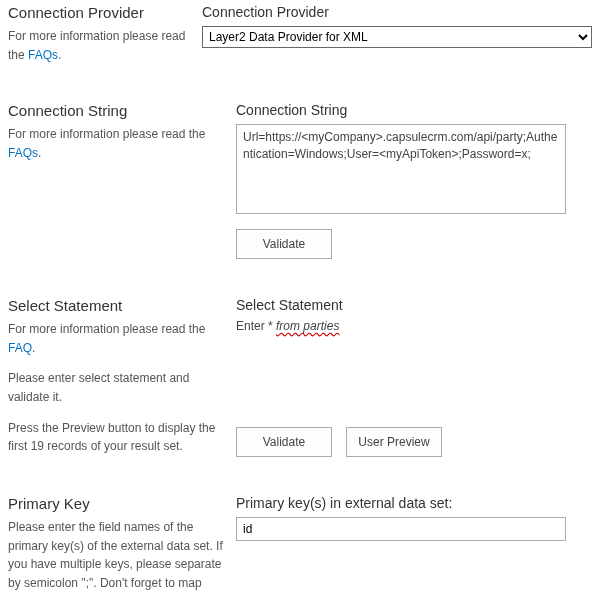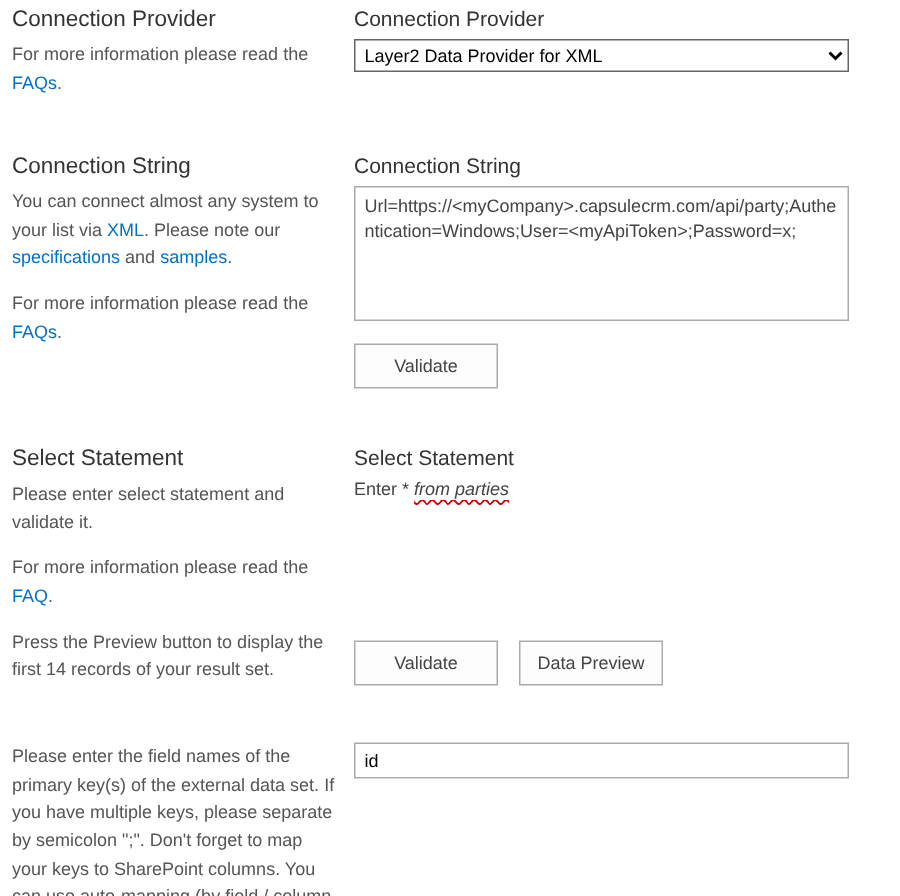--- a/index.html
+++ b/index.html
@@ -39,21 +39,21 @@
     color: #0072c6;
     text-decoration: none;
     text-align: right;
   }
   .field-label {
     font-size: 14px;
     color: #333;
     margin-bottom: 6px;
   }
   select.combo {
-    width: 330px;
+    width: 390px;
     height: 22px;
     font: inherit;
     border: 1px solid #666;
     background: #fff;
     padding: 1px 2px;
   }
   textarea.ta {
     width: 330px;
     font: inherit;
     font-size: 12px;
@@ -109,55 +109,54 @@
     <select class="combo">
       <option>Layer2 Data Provider for XML</option>
     </select>
   </div>
 </div>
 
 <div class="section">
   <div class="left-col">
     <div class="sec-title">Connection String</div>
     <div class="sec-desc">
-      <span>You can connect almost any system to your list via </span><a href="#" class="link">XML</a><span>. Please note our </span><a href="#" class="link">specifications</a><span> and </span><a href="#" class="link">samples</a><span>.</span>
-    </div>
-    <div class="sec-desc">
       <span>For more information please read the </span><a href="#" class="link">FAQs</a><span>.</span>
     </div>
   </div>
   <div class="right-col">
     <div class="field-label">Connection String</div>
     <textarea class="ta ta-conn" style="">Url=https://&lt;myCompany&gt;.capsulecrm.com/api/party;Authentication=Windows;User=&lt;myApiToken&gt;;Password=x;</textarea>
     <div class="btn-row">
       <button class="btn">Validate</button>
     </div>
   </div>
 </div>
 
 <div class="section">
   <div class="left-col">
     <div class="sec-title">Select Statement</div>
-    <div class="sec-desc">Please enter select statement and validate it.</div>
     <div class="sec-desc">
       <span>For more information please read the </span><a href="#" class="link">FAQ</a><span>.</span>
     </div>
-    <div class="sec-desc">Press the Preview button to display the first 14 records of your result set.</div>
+    <div class="sec-desc">Please enter select statement and validate it.</div>
+    <div class="sec-desc">Press the Preview button to display the first 19 records of your result set.</div>
   </div>
   <div class="right-col">
     <div class="field-label">Select Statement</div>
     <div class="ta ta-sel" contenteditable="true" style=""><span>Enter * </span><span class="squiggle">from parties</span></div>
     <div class="btn-row">
       <button class="btn">Validate</button>
-      <button class="btn">Data Preview</button>
+      <button class="btn">User Preview</button>
     </div>
   </div>
 </div>
 
 <div class="section" style="margin-bottom:0">
   <div class="left-col">
+    <div class="sec-title">Primary Key</div>
     <div class="sec-desc">Please enter the field names of the primary key(s) of the external data set. If you have multiple keys, please separate by semicolon ";". Don't forget to map your keys to SharePoint columns. You can use auto-mapping (by field / column name) or custom mapping for this.</div>
   </div>
   <div class="right-col">
+    <div class="field-label">Primary key(s) in external data set:</div>
     <input type="text" class="tx" value="id" style="">
     
   </div>
 </div>
 
 </body></html>

